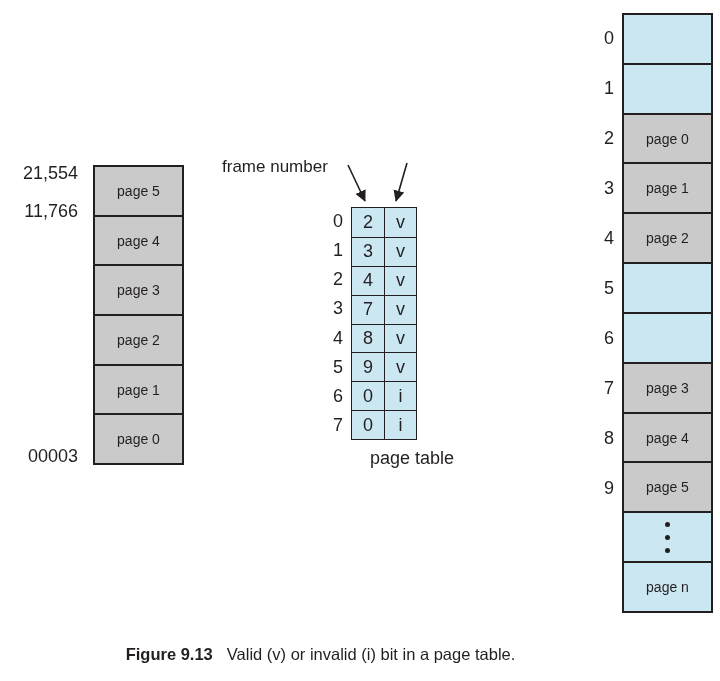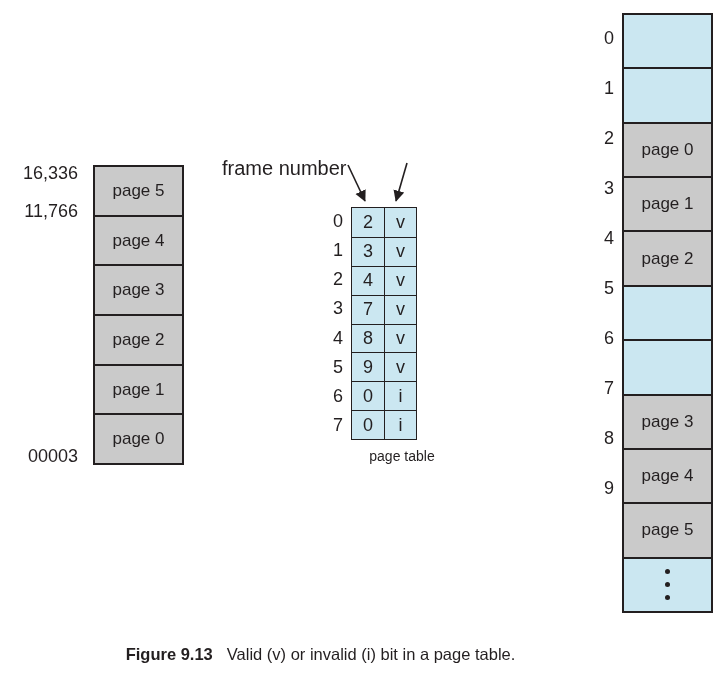--- a/index.html
+++ b/index.html
@@ -36,21 +36,21 @@
     position:absolute;
     border:2px solid var(--line);
     display:flex;
     flex-direction:column;
   }
   .stack .cell{
     flex:1 1 0;
     display:flex;
     align-items:center;
     justify-content:center;
-    font-size:17px;
+    font-size:14px;
     border-top:2px solid var(--line);
   }
   .stack .cell:first-child{border-top:none;}
   .cell.used{background:var(--cell-gray);}
   .cell.free{background:var(--cell-blue);}
 
   .logical-stack{left:93px;top:165px;width:91px;height:300px;}
   .physical-stack{left:622px;top:13px;width:91px;height:600px;}
 
   
@@ -84,30 +84,30 @@
     display:flex;
     align-items:center;
     justify-content:center;
     font-size:18px;
   }
   .pt-cell:nth-child(n+3){border-top:1.6px solid var(--line);}
   .pt-cell:nth-child(even){border-left:1.6px solid var(--line);}
 
   .pt-caption{
     position:absolute;
-    left:342px;top:448px;
+    left:334px;top:448px;
     width:120px;
-    text-align:center;
-    font-size:14px;
+    text-align:right;
+    font-size:18px;
   }
 
   
   .anno{
     position:absolute;
-    font-size:20px;
+    font-size:17px;
     white-space:nowrap;
   }
   .anno-frame{left:222px;top:157px;}
   .anno-valid{left:417px;top:156px;}
   .arrows{position:absolute;left:330px;top:158px;}
 
   
   .vdots{
     display:flex;
     flex-direction:column;
@@ -128,21 +128,21 @@
     font-size:16.5px;
   }
   .figure-caption .fig-label{font-weight:bold;}
   .figure-caption .fig-text{margin-left:14px;}
 </style>
 </head>
 <body>
 
 <div class="canvas">
 
-  <span class="addr" style="top:163px">16,336</span>
+  <span class="addr" style="top:163px">21,554</span>
   <span class="addr" style="top:201px">11,766</span>
   <span class="addr" style="top:446px">00003</span>
 
   <div class="stack logical-stack">
     <div class="cell used">
         <span>page 5</span>
       </div>
     <div class="cell used">
         <span>page 4</span>
       </div>
@@ -248,19 +248,22 @@
     <div class="cell used">
         <span>page 5</span>
       </div>
     <div class="cell free">
       <span class="vdots">
           <i></i>
           <i></i>
           <i></i>
         </span>
     </div>
+    <div class="cell free">
+        <span>page n</span>
+      </div>
   </div>
 
   <div class="figure-caption">
     <span class="fig-label">Figure 9.13</span><span class="fig-text">Valid (v) or invalid (i) bit in a page table.</span>
   </div>
 
 </div>
 
 </body></html>

